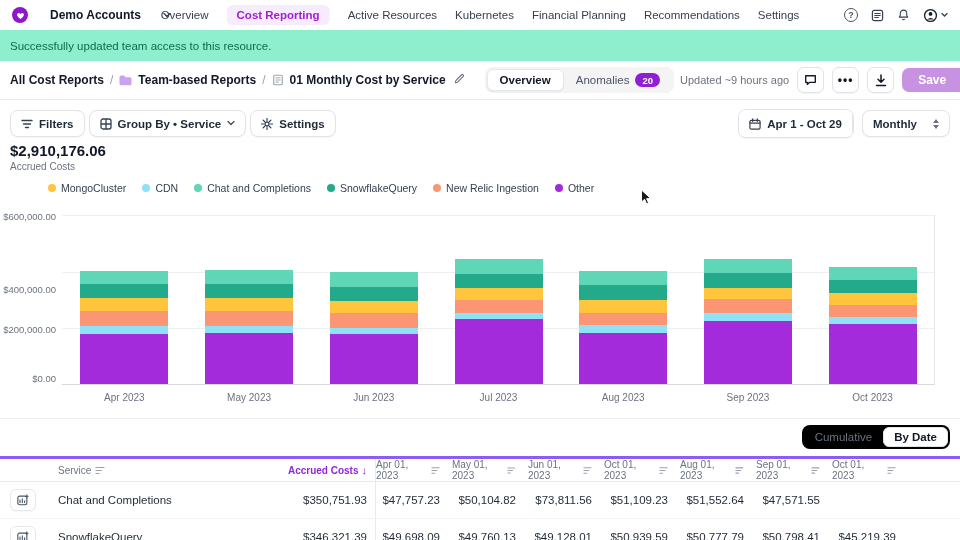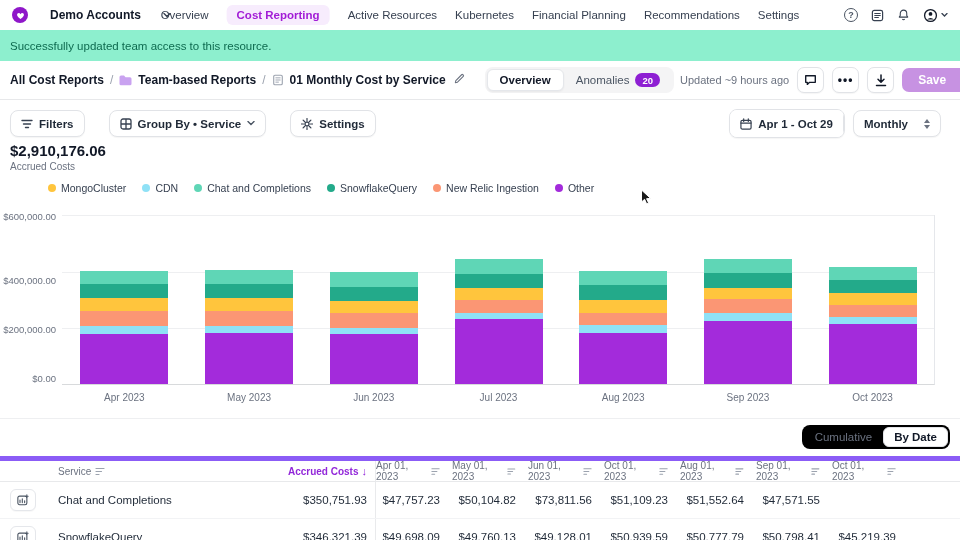--- a/index.html
+++ b/index.html
@@ -50,22 +50,22 @@
   .updated { font-size:11px; color:#6B7280; white-space:nowrap; }
   .icon-btn { width:27px; height:26px; background:#fff; border:1px solid #E1E3E7; border-radius:7px;
               display:flex; align-items:center; justify-content:center; cursor:pointer;
               box-shadow:0 1px 1px rgba(0,0,0,.04); color:#111827; font-family:inherit; }
   .more-dots { font-size:12px; font-weight:700; letter-spacing:1px; line-height:1; }
   .save-split { display:flex; }
   .save-main { background:#C792E2; color:#fff; border:none; font-size:12px; font-weight:600;
                padding:5px 16px; border-radius:7px 0 0 7px; cursor:pointer; font-family:inherit; }
 
   
-  .toolbar { position:absolute; top:110px; left:0; right:9px; height:27px;
-             display:flex; align-items:center; padding:0 10px; gap:24px; }
+  .toolbar { position:absolute; top:110px; left:0; right:0; height:27px;
+             display:flex; align-items:center; padding:0 10px; gap:4px; }
   .tool-btn { height:27px; background:#fff; border:1px solid #E1E3E7; border-radius:8px;
               font-size:11.5px; font-weight:600; color:#1F2937; padding:0 10px;
               display:flex; align-items:center; gap:6px; cursor:pointer;
               box-shadow:0 1px 1px rgba(0,0,0,.04); font-family:inherit; white-space:nowrap; }
   .toolbar-right { margin-left:auto; display:flex; align-items:center; gap:8px; }
   .btn-group { display:flex; border:1px solid #E1E3E7; border-radius:8px; background:#fff;
                box-shadow:0 1px 1px rgba(0,0,0,.04); overflow:hidden; }
   .btn-group .tool-btn { border:none; border-radius:0; box-shadow:none; }
   .btn-group .tool-btn:first-child { border-right:1px solid #E1E3E7; }
   .caret { color:#4B5563; }
@@ -96,21 +96,21 @@
   .bar-seg { width:100%; }
 
   
   .table-section { position:absolute; top:418px; left:0; right:0; border-top:1px solid #EEEFF1; background:#fff; }
   .toggle-row { display:flex; justify-content:flex-end; padding:6px 10px 7px; }
   .toggle-group { background:#000000; border-radius:8px; padding:2px; display:flex; }
   .toggle-btn { border:none; background:transparent; font-size:11.5px; color:#6B7280;
                 padding:4px 11px; border-radius:6px; cursor:pointer; font-family:inherit; }
   .toggle-btn.active { background:#fff; border:1px solid #E3E4E8; color:#111827; font-weight:600;
                        box-shadow:0 1px 2px rgba(0,0,0,.06); padding:3px 10px; }
-  .thead { display:flex; height:26px; border-top:5px solid #8b5cf6; border-bottom:1px solid #E8E9EB;
+  .thead { display:flex; height:26px; border-top:3px solid #8b5cf6; border-bottom:1px solid #E8E9EB;
            font-size:10px; color:#6B7280; font-weight:500; }
   .trow { display:flex; height:37px; border-bottom:1px solid #F2F3F5; font-size:11.5px; color:#1F2937; }
   .cell { display:flex; align-items:center; height:100%; }
   .col-icon { width:44px; padding-left:10px; }
   .col-service { width:216px; padding-left:14px; gap:4px; }
   .col-accrued { width:116px; justify-content:flex-end; padding-right:8px;
                  border-right:1px solid #E9EAEC; gap:3px; }
   .col-month { width:76px; justify-content:flex-end; padding-right:12px; gap:3px; }
   .col-spacer { flex:1; }
   .sorted-col { color:#9227D9; font-weight:700; }
@@ -360,21 +360,21 @@
       <div class="bar" style="left: 766.643px;">
         <div class="bar-seg" style="height: 59.78px; background: rgb(163, 43, 219);"></div>
         <div class="bar-seg" style="height: 7.37px; background: rgb(143, 225, 246);"></div>
         <div class="bar-seg" style="height: 11.9px; background: rgb(251, 150, 116);"></div>
         <div class="bar-seg" style="height: 11.9px; background: rgb(255, 197, 61);"></div>
         <div class="bar-seg" style="height: 12.81px; background: rgb(35, 170, 138);"></div>
         <div class="bar-seg" style="height: 13.48px; background: rgb(95, 214, 182);"></div>
       </div>
     </div>
 <div class="y-tick-label" style="top: 6px;">$600,000.00</div>
-    <div class="y-tick-label" style="top: 70px;">$400,000.00</div>
+    <div class="y-tick-label" style="top: 79px;">$400,000.00</div>
     <div class="y-tick-label" style="top: 119.333px;">$200,000.00</div>
     <div class="y-tick-label" style="top: 168px;">$0.00</div>
     <div class="x-tick-label" style="left: 62px; width: 124.714px;">Apr 2023</div>
     <div class="x-tick-label" style="left: 186.714px; width: 124.714px;">May 2023</div>
     <div class="x-tick-label" style="left: 311.429px; width: 124.714px;">Jun 2023</div>
     <div class="x-tick-label" style="left: 436.143px; width: 124.714px;">Jul 2023</div>
     <div class="x-tick-label" style="left: 560.857px; width: 124.714px;">Aug 2023</div>
     <div class="x-tick-label" style="left: 685.571px; width: 124.714px;">Sep 2023</div>
     <div class="x-tick-label" style="left: 810.286px; width: 124.714px;">Oct 2023</div>
   </div>

